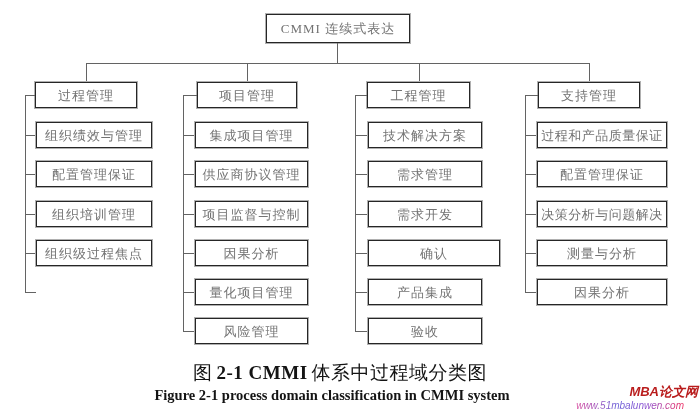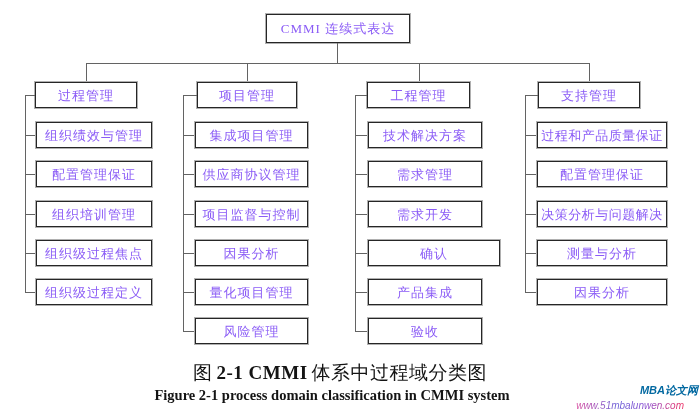--- a/index.html
+++ b/index.html
@@ -4,40 +4,40 @@
 <style>
   html,body { margin:0; padding:0; background:#fff; }
   .screen {
     position:relative; width:700px; height:417px; background:#ffffff;
     font-family:"Liberation Serif","DejaVu Serif",serif; overflow:hidden;
   }
   .node {
     position:absolute; box-sizing:border-box; background:#fff;
     border:1px solid #262626; outline:1px solid #b0b0b0;
     display:flex; align-items:center; justify-content:center;
-    font-size:13px; letter-spacing:1px; color:#8b5cf6; line-height:1;
+    font-size:13px; letter-spacing:1px; color:#737373; line-height:1;
     white-space:nowrap; height:26px;
   }
   .node.tight { font-size:13px; letter-spacing:0.5px; }
   .hl, .vl { position:absolute; background:#636363; }
   .hl { height:1px; }
   .vl { width:1px; }
   .caption-zh {
     position:absolute; left:0; top:360px; width:680px; text-align:center;
     font-size:19px; color:#141414; letter-spacing:0.5px;
   }
   .caption-zh .csp { margin:0 4px; }
   .caption-en {
     position:absolute; left:0; top:387px; width:664px; text-align:center;
     font-size:14.5px; font-weight:bold; color:#141414;
   }
   .wm-site {
     position:absolute; right:2px; top:383px;
     font-family:"Liberation Sans","DejaVu Sans",sans-serif;
-    font-style:italic; font-weight:bold; font-size:11px; color:#0369a1;text-align:center;
+    font-style:italic; font-weight:bold; font-size:13px; color:#b91c1c;text-align:center;
   }
   .wm-url {
     position:absolute; right:16px; top:400px;
     font-family:"Liberation Sans","DejaVu Sans",sans-serif;
     font-style:italic; font-size:10px;
     background:linear-gradient(90deg,#d84a9e 0%,#6a5fd8 38%,#8a4fd0 65%,#ee2e63 100%);
     -webkit-background-clip:text; background-clip:text; color:transparent;
   }
 </style>
 </head>
@@ -59,21 +59,20 @@
   <div class="vl" style="left:25px;top:95px;height:197px"></div>
   <div class="hl" style="left:25px;top:135px;width:11px"></div>
   <div class="hl" style="left:25px;top:174px;width:11px"></div>
   <div class="hl" style="left:25px;top:214px;width:11px"></div>
   <div class="hl" style="left:25px;top:253px;width:11px"></div>
   <div class="hl" style="left:25px;top:292px;width:11px"></div>
   <div class="node" style="left:36px;top:122px;width:116px">组织绩效与管理</div>
   <div class="node" style="left:36px;top:161px;width:116px">配置管理保证</div>
   <div class="node" style="left:36px;top:201px;width:116px">组织培训管理</div>
   <div class="node" style="left:36px;top:240px;width:116px">组织级过程焦点</div>
-  <div class="node" style="left:36px;top:279px;width:116px">组织级过程定义</div>
 
   <div class="node" style="left:197px;top:82px;width:100px">项目管理</div>
   <div class="hl" style="left:183px;top:95px;width:14px"></div>
   <div class="vl" style="left:183px;top:95px;height:236px"></div>
   <div class="hl" style="left:183px;top:135px;width:12px"></div>
   <div class="hl" style="left:183px;top:174px;width:12px"></div>
   <div class="hl" style="left:183px;top:214px;width:12px"></div>
   <div class="hl" style="left:183px;top:253px;width:12px"></div>
   <div class="hl" style="left:183px;top:292px;width:12px"></div>
   <div class="hl" style="left:183px;top:331px;width:12px"></div>

